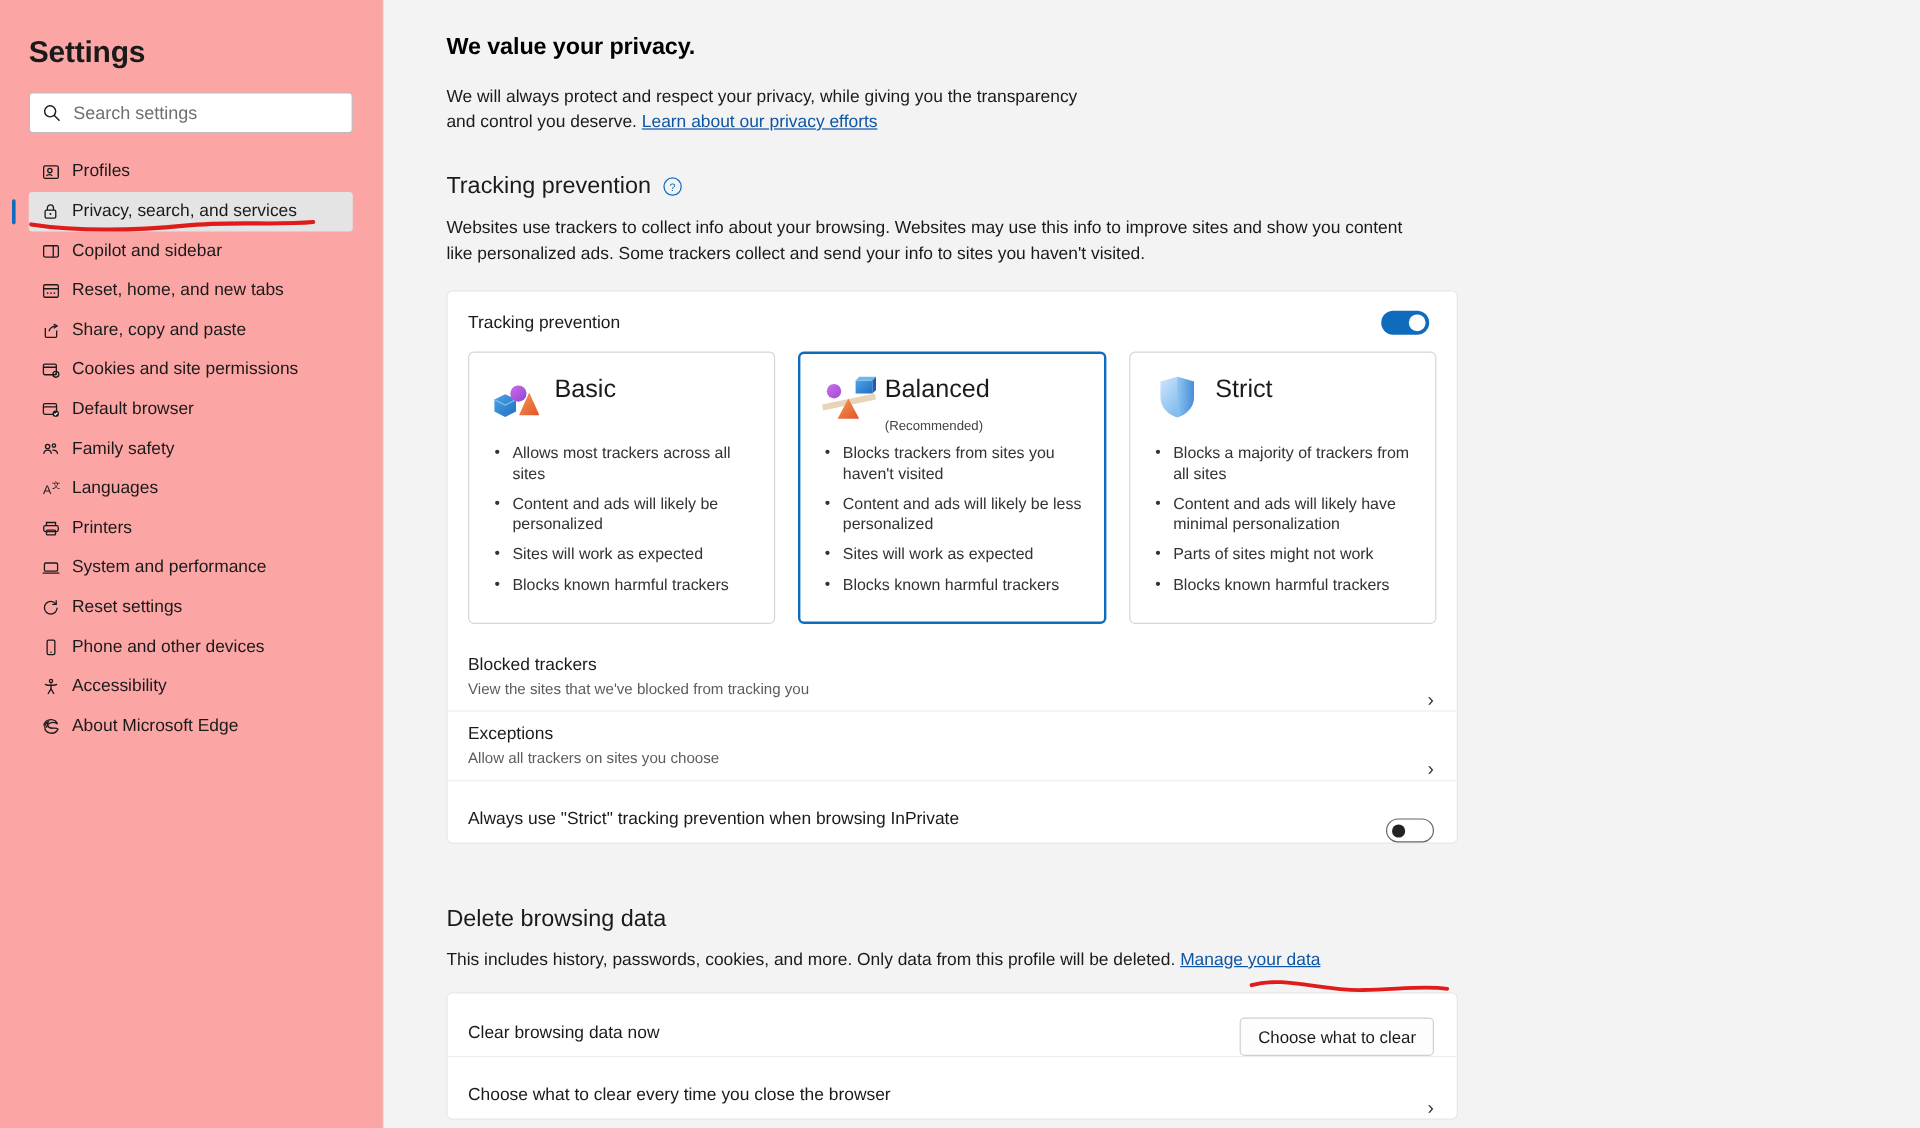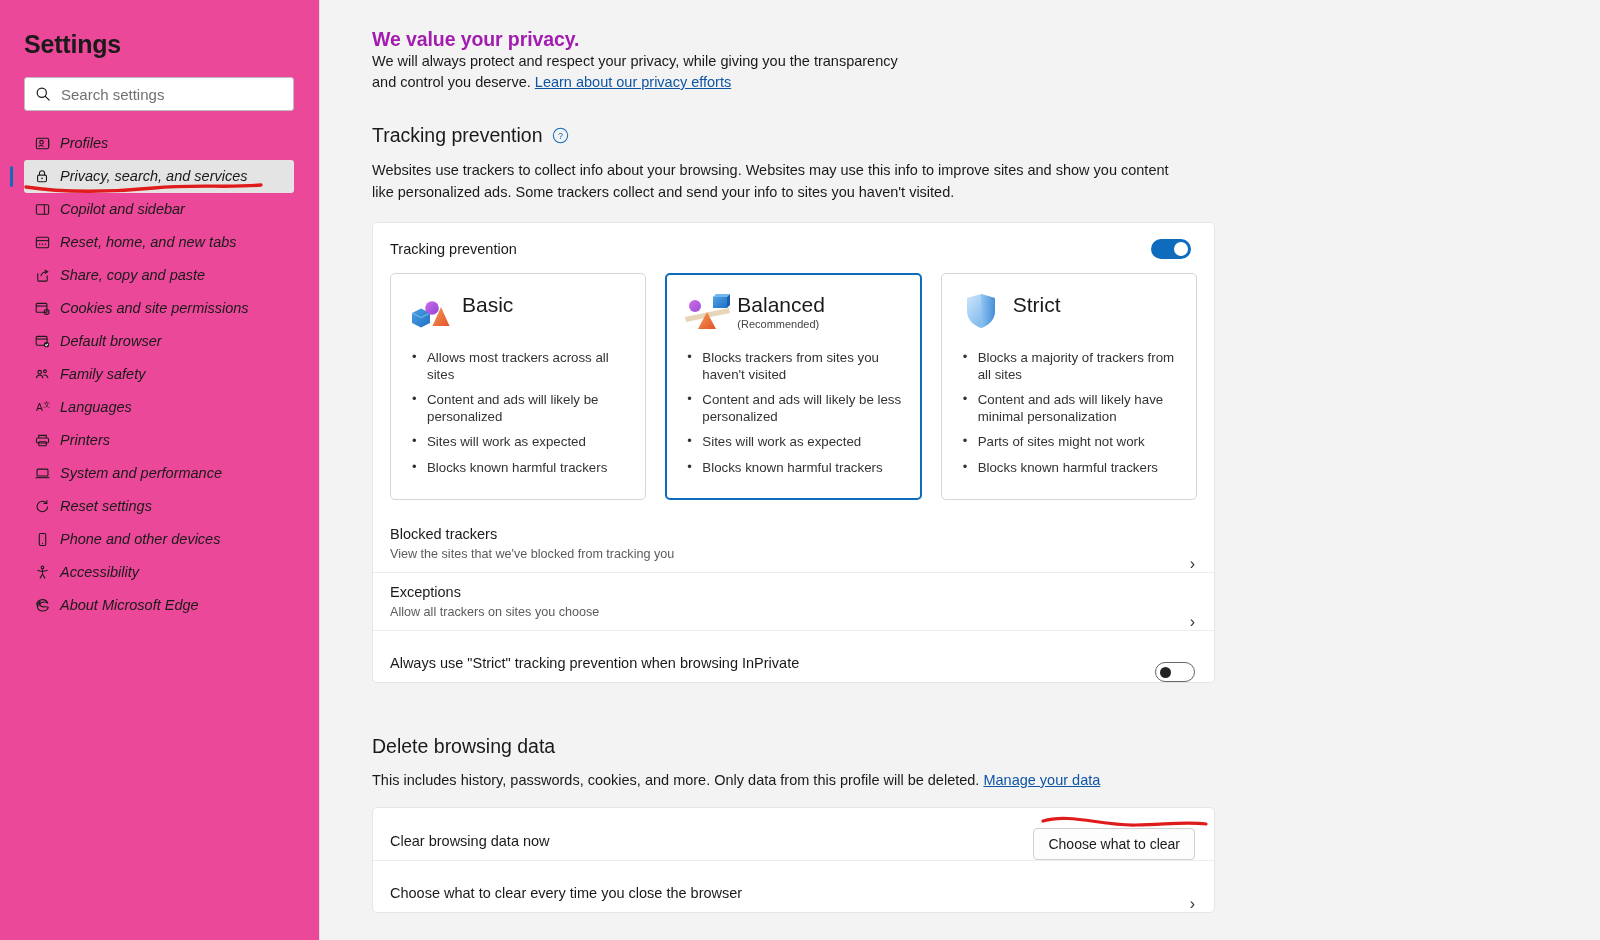--- a/index.html
+++ b/index.html
@@ -8,21 +8,21 @@
     background: #f3f3f3;
     font-family: "Liberation Sans", sans-serif;
     color: #1a1a1a;
     overflow: hidden;
   }
   .app { position: relative; width: 1600px; height: 940px; display: flex; }
 
   
   .sidebar {
     width: 320px; height: 940px;
-    background: #ec4899;
+    background: #fca5a5;
     border-right: 1px solid #e0e0e0;
     padding: 0;
     position: relative;
     flex: 0 0 320px;
   }
   .settings-title {
     font-size: 25px; font-weight: bold; letter-spacing: -0.2px;
     padding: 30px 0 0 24px; color: #1a1a1a;
   }
   .search-wrap {
@@ -58,32 +58,32 @@
     position: absolute; left: 8px; top: 50%;
     transform: translateY(-50%);
     width: 20px; height: 20px;
     display: flex; align-items: center; justify-content: center;
   }
   .nav-item.selected { background: #e4e4e4; }
   .nav-item.selected::before {
     content: ""; position: absolute; left: -14px; top: 6px;
     width: 3px; height: 21px; background: #0f6cbd; border-radius: 2px;
   }
-  .nav-label { line-height: 1; font-style: italic; }
+  .nav-label { line-height: 1; }
 
   
   .main {
     flex: 1; height: 940px; overflow: hidden;
     padding: 28px 0 0 52px;
     background: #f3f3f3;
   }
   .content { width: 843px; }
   h1.privacy-head {
-    font-size: 19.5px; font-weight: bold; color: #a21caf;
-    margin-bottom: 0; letter-spacing: -0.1px;
+    font-size: 19.5px; font-weight: bold; color: #000000;
+    margin-bottom: 20px; letter-spacing: -0.1px;
   }
   .privacy-sub { font-size: 14.5px; line-height: 21px; color: #1a1a1a; max-width: 540px; }
   a.link { color: #0f55a6; text-decoration: underline; cursor: pointer; }
 
   h2.section-head {
     font-size: 19.5px; font-weight: normal; color: #1a1a1a;
     margin-top: 31px; display: flex; align-items: center; gap: 9px;
   }
   .section-desc {
     font-size: 14.5px; line-height: 21.5px; color: #1a1a1a;
@@ -124,21 +124,21 @@
     flex: 1; min-height: 219px;
     border: 1px solid #d6d6d6; border-radius: 5px;
     background: #fff; padding: 17px 17px 14px 17px;
     cursor: pointer;
   }
   .card.selected { border: 2px solid #0f6cbd; padding: 16px 16px 13px 16px; }
   .card-top { display: flex; align-items: flex-start; gap: 10px; height: 48px; }
   .card-icon { width: 44px; height: 40px; flex: 0 0 44px; }
   .card-titles { padding-top: 1px; }
   .card-title { font-size: 21px; font-weight: normal; color: #1a1a1a; line-height: 25px; }
-  .card-rec { font-size: 11px; color: #444; margin-top: 1px; }
+  .card-rec { font-size: 11px; color: #444; margin-top: 12px; }
   ul.card-list { list-style: none; margin-top: 11px; }
   ul.card-list li {
     position: relative; padding-left: 19px;
     font-size: 13.3px; line-height: 16.5px; color: #333;
     margin-bottom: 9px;
   }
   ul.card-list li::before {
     content: "\2022"; position: absolute; left: 4px; top: -1px;
     font-size: 13px; color: #333;
   }

